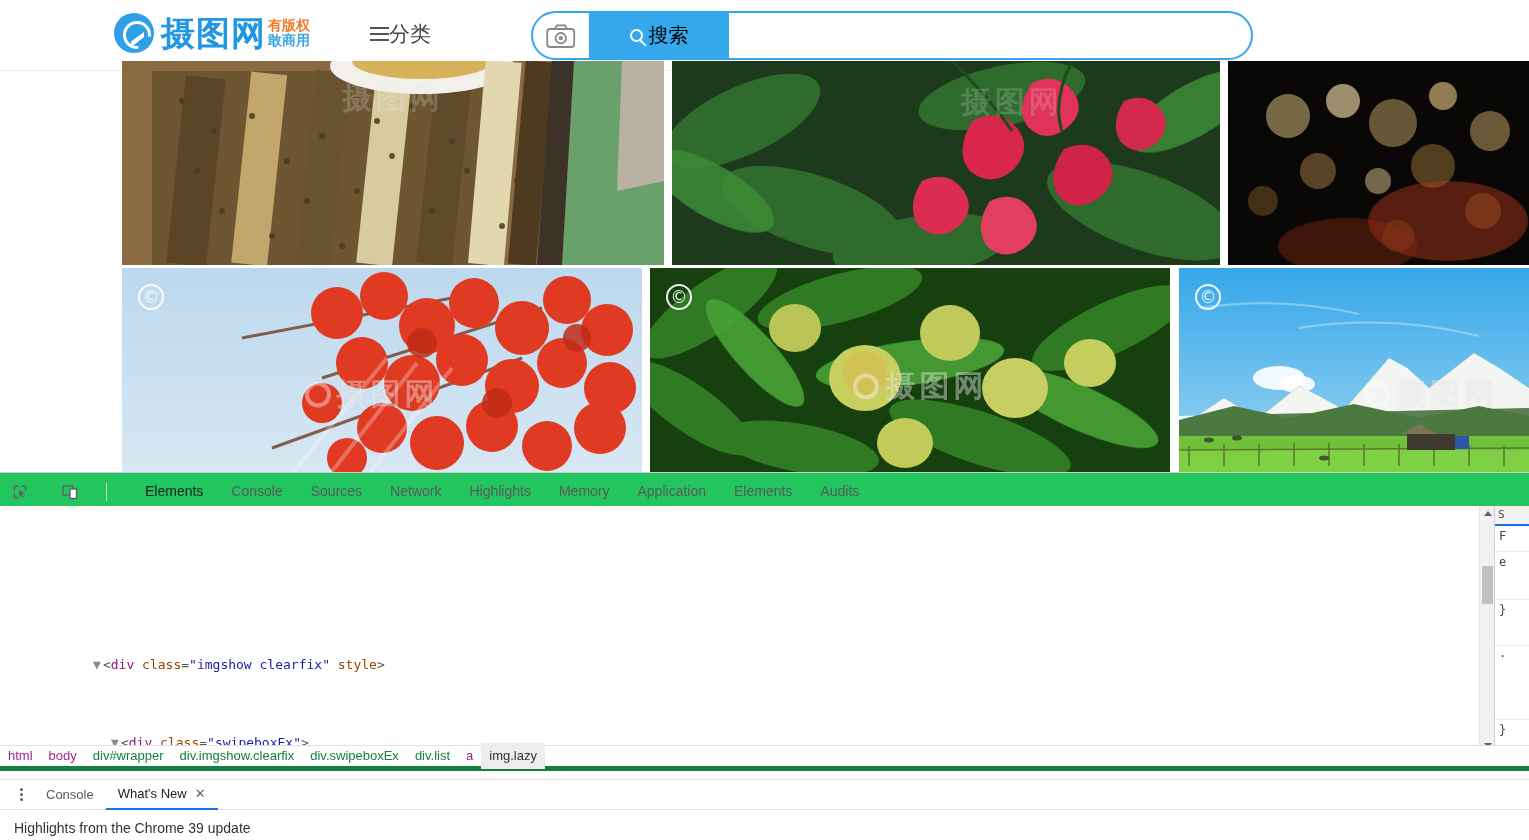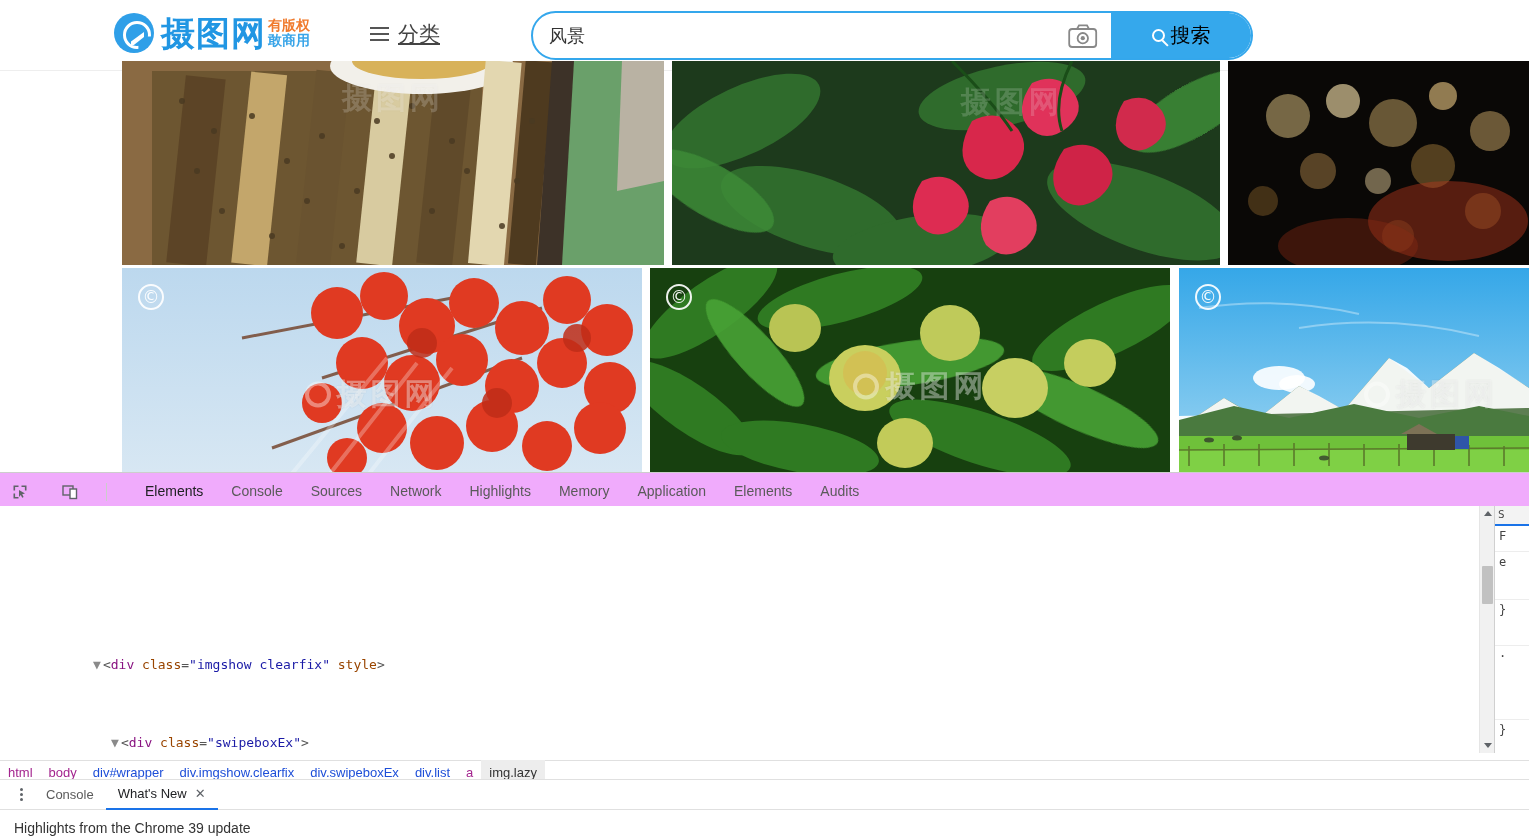--- a/index.html
+++ b/index.html
@@ -54,22 +54,22 @@
   .logo-sub {
     margin-left: 2px; line-height: 1.08;
     font-size: 14px; color: #f07a2c; font-weight: bold;
     display: flex; flex-direction: column; justify-content: center;
     height: 40px;
   }
   .logo-sub .l2 { color: #3aa5e8; }
 
   .cat-btn {
     position: absolute; left: 370px; top: 20px;
-    display: flex; align-items: center; gap: 9px;
-    font-size: 21px; color: #444; cursor: pointer; text-decoration: underline;
+    display: flex; align-items: center; 
+    font-size: 21px; color: #444; cursor: pointer;
   }
   .hamburger { display:inline-block; width: 19px; }
   .hamburger i {
     display: block; height: 2px; background: #555; margin: 4px 0;
   }
 
   .searchbox {
     position: absolute; left: 531px; top: 11px;
     width: 722px; height: 49px;
     border: 2px solid #34a7ec; border-radius: 25px;
@@ -141,21 +141,21 @@
 
   
   #devtools {
     position: absolute; left: 0; top: 472px;
     width: 1529px; height: 368px;
     background: #fff; border-top: 1px solid #cdcdcd;
     font-family: "Liberation Sans", sans-serif;
   }
   #dt-toolbar {
     height: 38px; border-bottom: 1px solid #e0e0e0;
-    display: flex; align-items: center; background: #f0abfc; gap: 16px;
+    display: flex; align-items: center; background: #22c55e; gap: 16px;
   }
   .dt-icbtn {
     width: 28px; height: 26px; margin-left: 6px;
     display: flex; align-items: center; justify-content: center; cursor: pointer;
   }
   .dt-sep { width:1px; height:18px; background:#ccc; margin: 0 8px 0 6px; }
   .dt-tabs { display: flex; align-items: center; height: 33px; }
   .dt-tab {
     padding: 0 14px; height: 33px; line-height: 33px;
     font-size: 14px; color: #5a5a5a; cursor: pointer;
@@ -198,30 +198,30 @@
   #dom-scroll .arrow-up { top:0; } #dom-scroll .arrow-dn { bottom:0; }
   .tri { width:0;height:0;border-left:4px solid transparent;border-right:4px solid transparent; }
   .tri.up { border-bottom:5px solid #5f6368; }
   .tri.dn { border-top:5px solid #5f6368; }
   #dom-scroll .thumb {
     position:absolute; left:2px; top:60px; width:11px; height:38px; background:#c1c1c1; border-radius:1px;
   }
 
   
   #dt-breadcrumb {
-    position: absolute; left: 0; top: 287px; width: 1529px; height: 26px;
-    border-top: 1px solid #e0e0e0; border-bottom: 1px solid #15803d;
+    position: absolute; left: 0; top: 272px; width: 1529px; height: 26px;
+    border-top: 1px solid #e0e0e0; border-bottom: 5px solid #15803d;
     display: flex; align-items: center; font-size: 13px; background: #fff;
   }
   .crumb {
     padding: 0 8px; height: 26px; line-height: 26px; cursor: pointer;
     white-space: nowrap;
   }
   .crumb.c-el { color: #a3248e; }
-  .crumb.c-cls { color: #1d4ed8; }
+  .crumb.c-cls { color: #15803d; }
   .crumb.sel { background: #ededed; color: #333; }
 
   
   #dt-drawer {
     position: absolute; left: 0; top: 306px; width: 1529px; height: 62px;
     background: #fff; border-top: 1px solid #e0e0e0;
   }
   #drawer-tabs {
     height: 30px; display: flex; align-items: center;
     border-bottom: 1px solid #e0e0e0; background: #fff;
@@ -260,21 +260,20 @@
     <div class="cat-btn">
       <span class="hamburger">
           <i></i>
           <i></i>
           <i></i>
         </span>
       <span>分类</span>
     </div>
 
     <div class="searchbox">
-      <input class="sb-input" type="text" value="风景" style="">
       <div class="sb-cam">
         <svg width="30" height="26" viewBox="0 0 30 26" aria-hidden="true">
           <rect x="1.2" y="6" width="27" height="18" rx="3" fill="none" stroke="#888" stroke-width="1.8"></rect>
           <path d="M9 6 L11 2.4 L19 2.4 L21 6" fill="none" stroke="#888" stroke-width="1.8"></path>
           <circle cx="14.8" cy="15.2" r="5.2" fill="none" stroke="#888" stroke-width="1.8"></circle>
           <circle cx="14.8" cy="15.2" r="2.1" fill="#888"></circle>
         </svg>
       </div>
       <div class="sb-submit">
         <span class="mag"></span>

